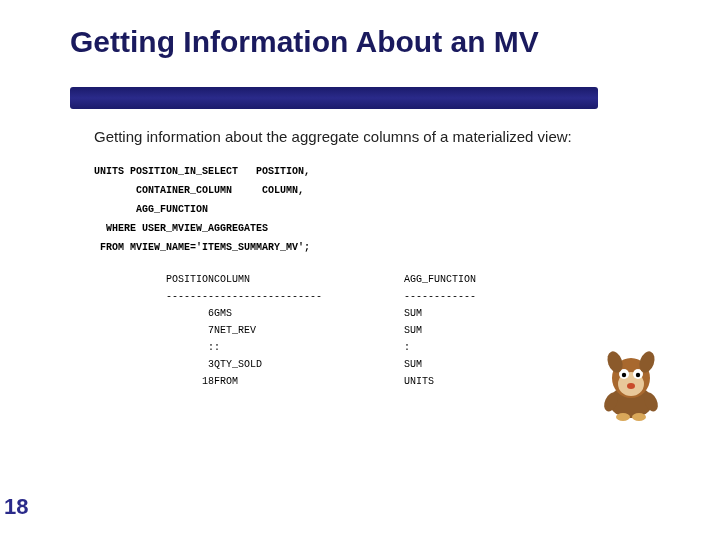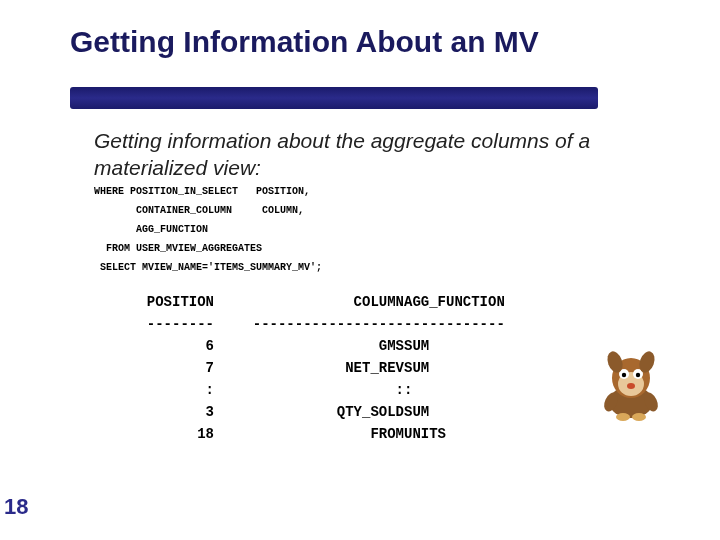--- a/index.html
+++ b/index.html
@@ -28,50 +28,49 @@
     background: linear-gradient(to bottom, #1b1b6b 0%, #2a2a8a 50%, #1b1b6b 100%);
     border-radius: 3px;
     margin: 0 0 18px 0;
     width: 88%;
   }
   .content {
     margin-left: 24px;
     margin-right: 10px;
   }
   .subtitle {
-    font-size: 21px;
+    font-size: 15px;
     color: #222;
-    margin-bottom: 0;
+    margin-bottom: 15px;
     line-height: 1.3;
-    font-style: italic;
   }
   .code {
     font-family: "Courier New", monospace;
     font-size: 10px;
     color: #000;
     line-height: 1.9;
     white-space: pre;
     font-weight: bold;
   }
   .results {
     margin-top: 14px;
     font-family: "Courier New", monospace;
-    font-size: 14px;
-    font-weight: bold;
+    font-size: 10px;
+    font-weight: normal;
     color: #000;
   }
   .results table {
     border-collapse: collapse;
   }
   .results td {
     padding: 3px 0;
     vertical-align: top;
   }
   .col-pos { width: 120px; text-align: right; padding-right: 40px; }
-  .col-col { width: 190px; text-align: right; }
+  .col-col { width: 190px; text-align: left; }
   .col-agg { width: 140px; text-align: left; }
   .page-num {
     position: absolute;
     left: 4px;
     bottom: 20px;
     font-size: 22px;
     font-weight: bold;
     color: #2a2a8a;
   }
   .cartoon {
@@ -85,25 +84,25 @@
 </head>
 <body>
 
 <div class="slide">
   <div class="title">Getting Information About an MV</div>
   <div class="underline-bar"></div>
 
   <div class="content">
     <div class="subtitle">Getting information about the aggregate columns of a materialized view:</div>
 
-    <div class="code"><span>WHERE POSITION_IN_SELECT   POSITION,</span>
+    <div class="code"><span>UNITS POSITION_IN_SELECT   POSITION,</span>
 <span>       CONTAINER_COLUMN     COLUMN,</span>
 <span>       AGG_FUNCTION</span>
-<span>  FROM USER_MVIEW_AGGREGATES</span>
-<span> SELECT MVIEW_NAME='ITEMS_SUMMARY_MV';</span></div>
+<span>  WHERE USER_MVIEW_AGGREGATES</span>
+<span> FROM MVIEW_NAME='ITEMS_SUMMARY_MV';</span></div>
 
     <div class="results">
       <table>
         <tbody>
             <tr>
           <td class="col-pos">POSITION</td>
           <td class="col-col">COLUMN</td>
           <td class="col-agg">AGG_FUNCTION</td>
         </tr>
         <tr>

